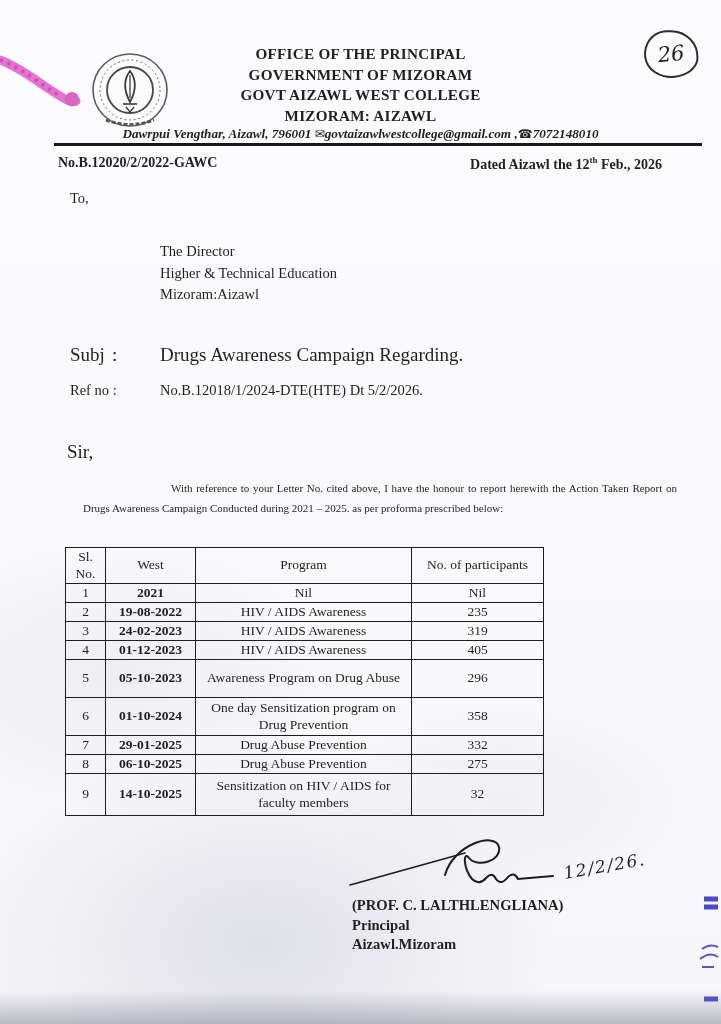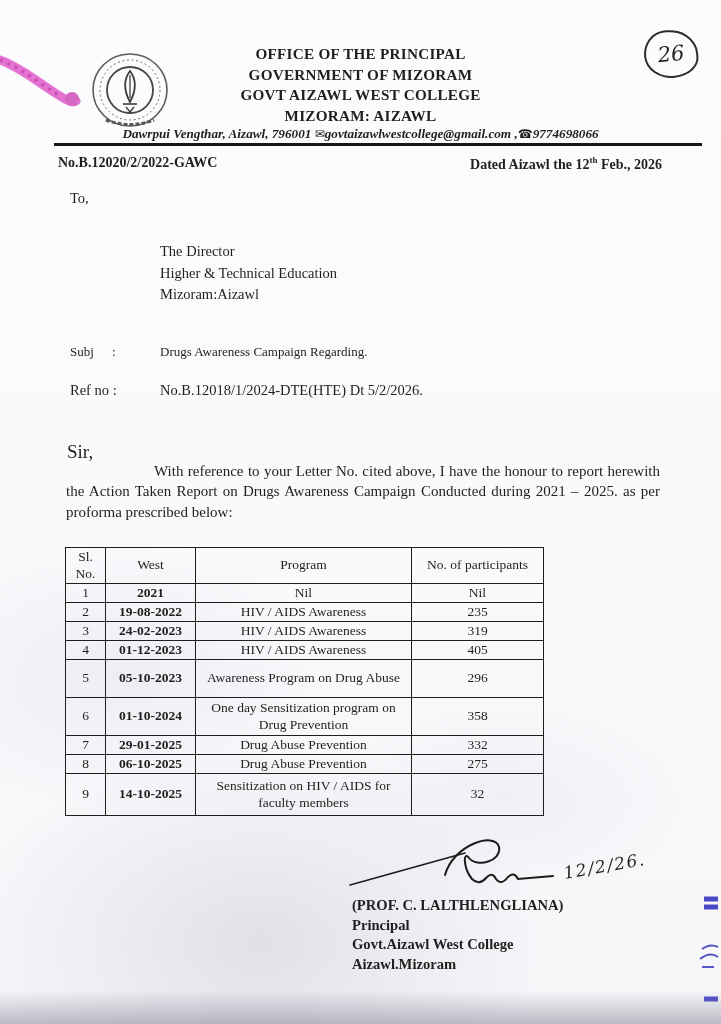--- a/index.html
+++ b/index.html
@@ -24,29 +24,29 @@
   .address-line .glyph{font-family:"DejaVu Sans",sans-serif;font-style:normal;font-size:12px;}
   .head-rule{position:absolute;top:143px;left:54px;width:648px;height:3.2px;background:#171717;}
 
   .ref-line{position:absolute;top:155px;left:58px;width:604px;display:flex;
     justify-content:space-between;font-weight:700;font-size:14px;}
   .ref-line sup{font-size:9px;}
 
   .to-label{position:absolute;top:190px;left:70px;font-size:14.5px;}
   .recipient{position:absolute;top:241px;left:160px;font-size:14.5px;line-height:21.5px;}
 
-  .subj-row{position:absolute;top:344px;left:70px;font-size:13px;}
+  .subj-row{position:absolute;top:344px;left:70px;font-size:19px;}
   .subj-row .lbl{display:inline-block;width:42px;}
   .subj-row .col{display:inline-block;width:48px;}
   .refno-row{position:absolute;top:382px;left:70px;font-size:14.5px;}
   .refno-row .lbl2{display:inline-block;width:90px;}
 
   .sir{position:absolute;top:441px;left:67px;font-size:19px;}
-  .body-par{position:absolute;top:461px;left:66px;width:594px;margin:0;
-    font-size:15px;line-height:20.4px;text-align:justify;text-indent:88px;}
+  .body-par{position:absolute;top:461px;left:66px;width:594px;margin:17px;
+    font-size:11px;line-height:20.4px;text-align:justify;text-indent:88px;}
 
   
   table.report{position:absolute;top:547px;left:65px;border-collapse:collapse;
     font-size:13.5px;table-layout:fixed;}
   table.report th,table.report td{border:1.6px solid #1e1e1e;text-align:center;
     vertical-align:middle;padding:0 3px;line-height:1.2;font-weight:400;}
   table.report td:nth-child(2){font-weight:700;}
   tr.hdr{height:36px;}
   tr.h1{height:19px;}
   tr.h2{height:38px;}
@@ -96,21 +96,21 @@
 
   <div class="letterhead">
     <div>OFFICE OF THE PRINCIPAL</div>
     <div>GOVERNMENT OF MIZORAM</div>
     <div>GOVT AIZAWL WEST COLLEGE</div>
     <div>MIZORAM: AIZAWL</div>
   </div>
   <div class="address-line">
     <span>Dawrpui Vengthar, Aizawl, 796001</span>
     <span class="glyph">✉</span><span>govtaizawlwestcollege@gmail.com</span>
-    <span>,</span><span class="glyph">☎</span><span>9774698066</span>
+    <span>,</span><span class="glyph">☎</span><span>7072148010</span>
   </div>
   <div class="head-rule"></div>
 
   <div class="ref-line">
     <span>No.B.12020/2/2022-GAWC</span>
     <span><span>Dated Aizawl the 12</span><sup>th</sup><span> Feb., 2026</span></span>
   </div>
 
   <div class="to-label">To,</div>
   <div class="recipient">
@@ -201,21 +201,20 @@
     </table>
 
   <svg class="sig-svg" width="255" height="70">
     <path d="M5 54 L120 22" stroke="#1c1c1c" stroke-width="1.6" fill="none" stroke-linecap="round"></path>
     <path d="M100 44 C108 14 150 0 154 16 C157 30 132 37 124 27 C118 19 118 37 127 48 Q134 55 141 47 Q147 40 151 48 Q156 55 163 46 Q169 40 173 48 L208 45" stroke="#1c1c1c" stroke-width="2" fill="none" stroke-linecap="round"></path>
   </svg>
   <div class="sig-date">12/2/26.</div>
   <div class="sig-block">
     <div>(PROF. C. LALTHLENGLIANA)</div>
     <div>Principal</div>
-    <div>Govt.Aizawl West College</div>
     <div>Aizawl.Mizoram</div>
   </div>
 
   <svg class="ink-svg" width="27" height="120">
     <path d="M10 6 h14 M10 14 h14" stroke="#4a4ac9" stroke-width="5"></path>
     <path d="M8 56 q8 -6 16 -2 M6 66 q10 -8 18 -2 M8 74 h12" stroke="#5656c6" stroke-width="2" fill="none"></path>
     <path d="M10 106 h14" stroke="#4a4ac9" stroke-width="5"></path>
   </svg>
 
   <div class="bottom-shade"></div>

